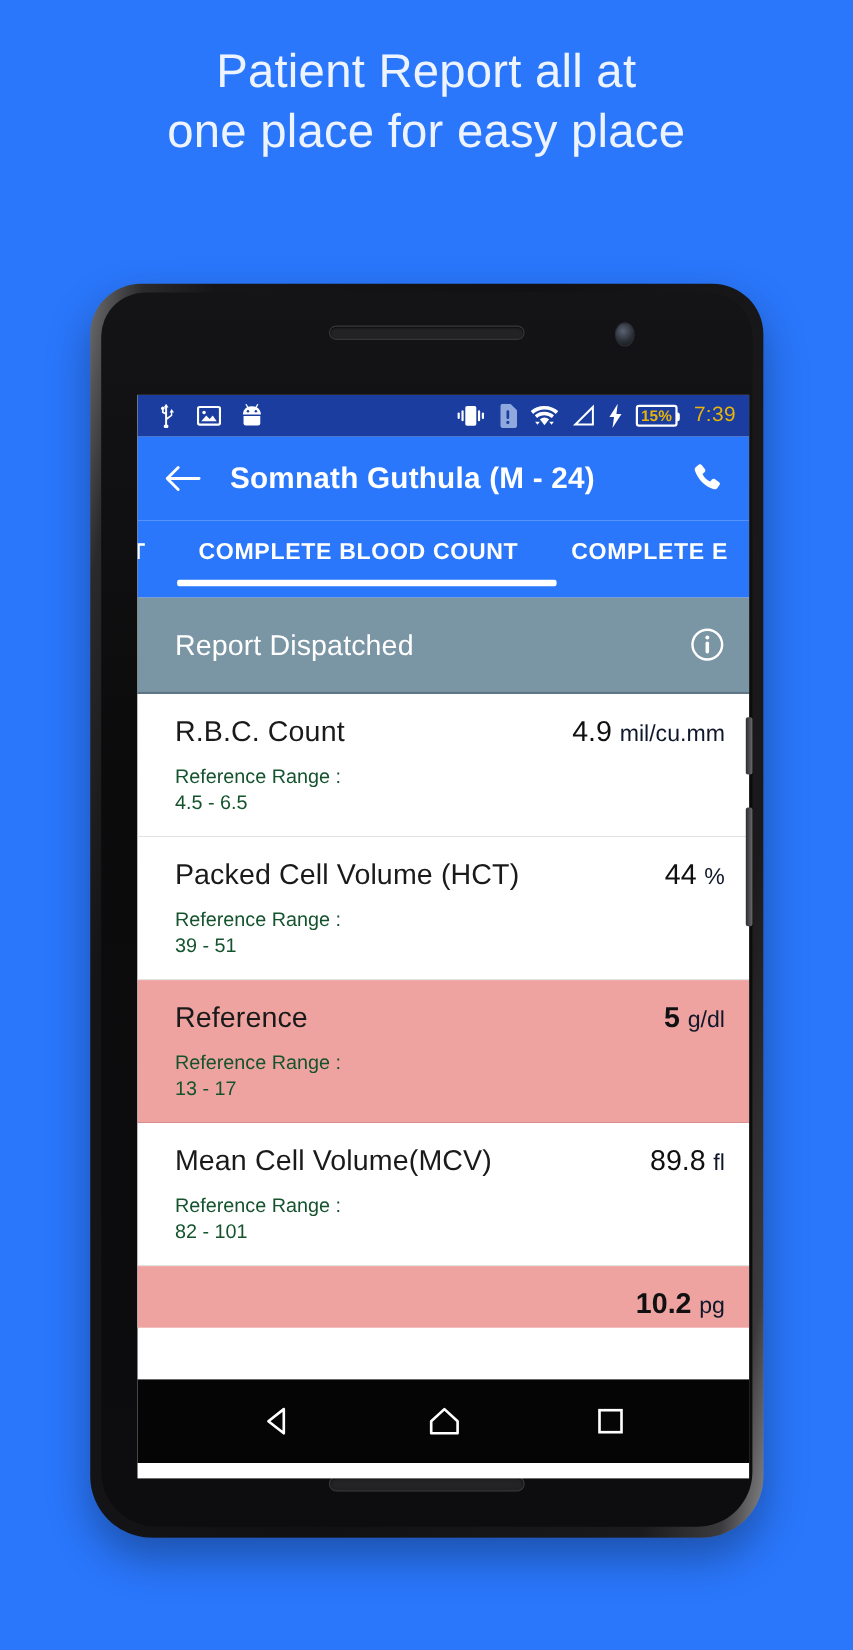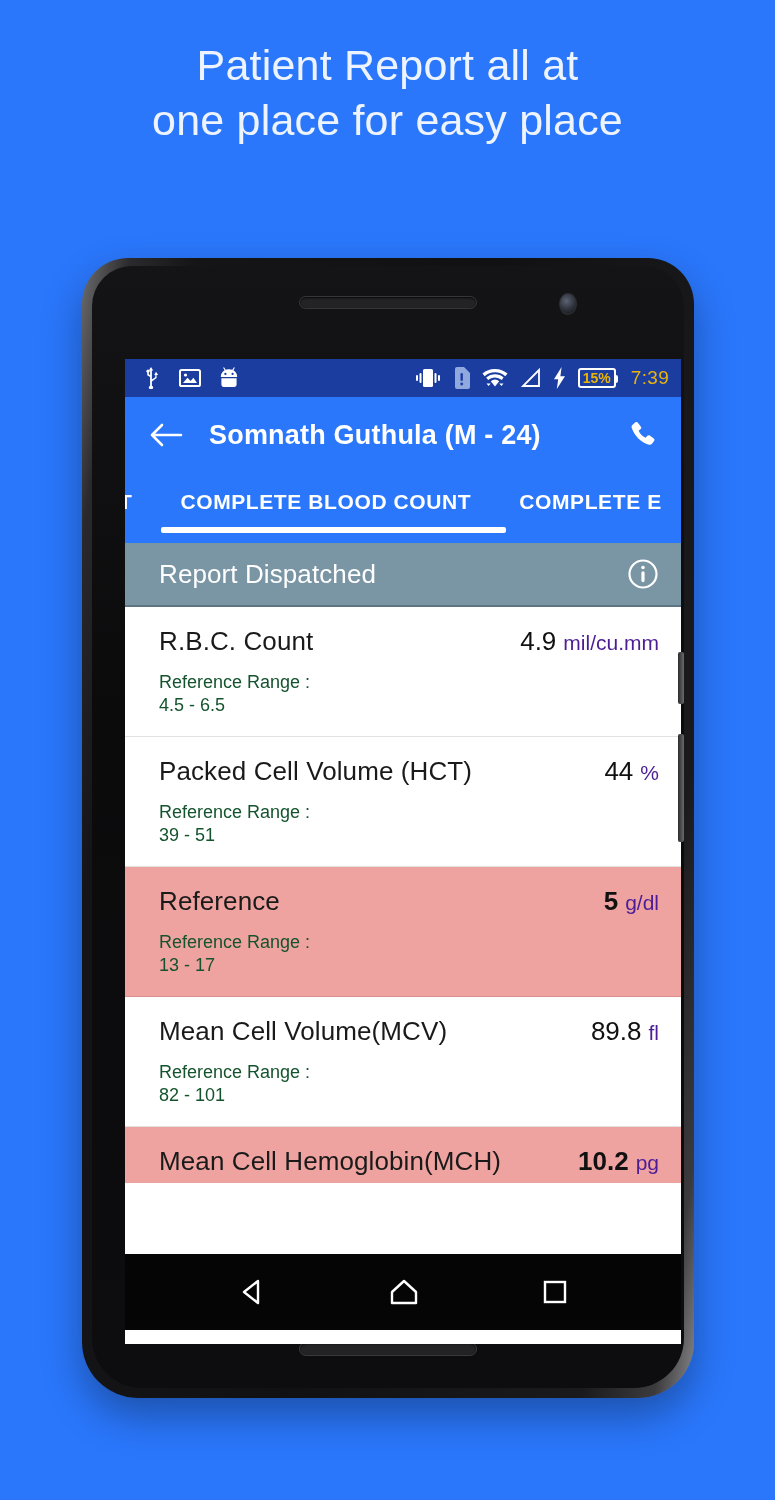--- a/index.html
+++ b/index.html
@@ -167,21 +167,21 @@
     bottom:10px;
     left:36px;
     width:345px;
     height:6px;
     background:#ffffff;
     border-radius:2px;
   }
 
   
   .dispatch {
-    height:64px;
+    height:88px;
     background:#7a95a4;
     display:flex;
     align-items:center;
     padding:0 22px 0 34px;
     border-bottom:2px solid #5e7684;
   }
   .dispatch-label {
     color:#ffffff;
     font-size:26px;
     font-weight:400;
@@ -215,21 +215,21 @@
     gap:7px;
     justify-content:space-between;
   }
   .test-value {
     font-size:26px;
     color:#111111;
   }
   .test-value.bold { font-weight:700; }
   .test-unit {
     font-size:21px;
-    color:#4c1d95;
+    color:#0f172a;
   }
   .ref-block {
     margin-top:14px;
     font-size:18px;
     line-height:23px;
     color:#14532d;
   }
   .ref-label { display:block; }
   .ref-value { display:block; }
 
@@ -414,21 +414,20 @@
             </span>
           </div>
           <div class="ref-block">
             <span class="ref-label">Reference Range :</span>
             <span class="ref-value">82 - 101</span>
           </div>
         </div>
 
         <div class="row abnormal clipped">
           <div class="row-top">
-            <span class="test-name">Mean Cell Hemoglobin(MCH)</span>
             <span class="test-result">
               <span class="test-value bold">10.2</span>
               <span class="test-unit">pg</span>
             </span>
           </div>
         </div>
 
       </div>
     </div>
 

